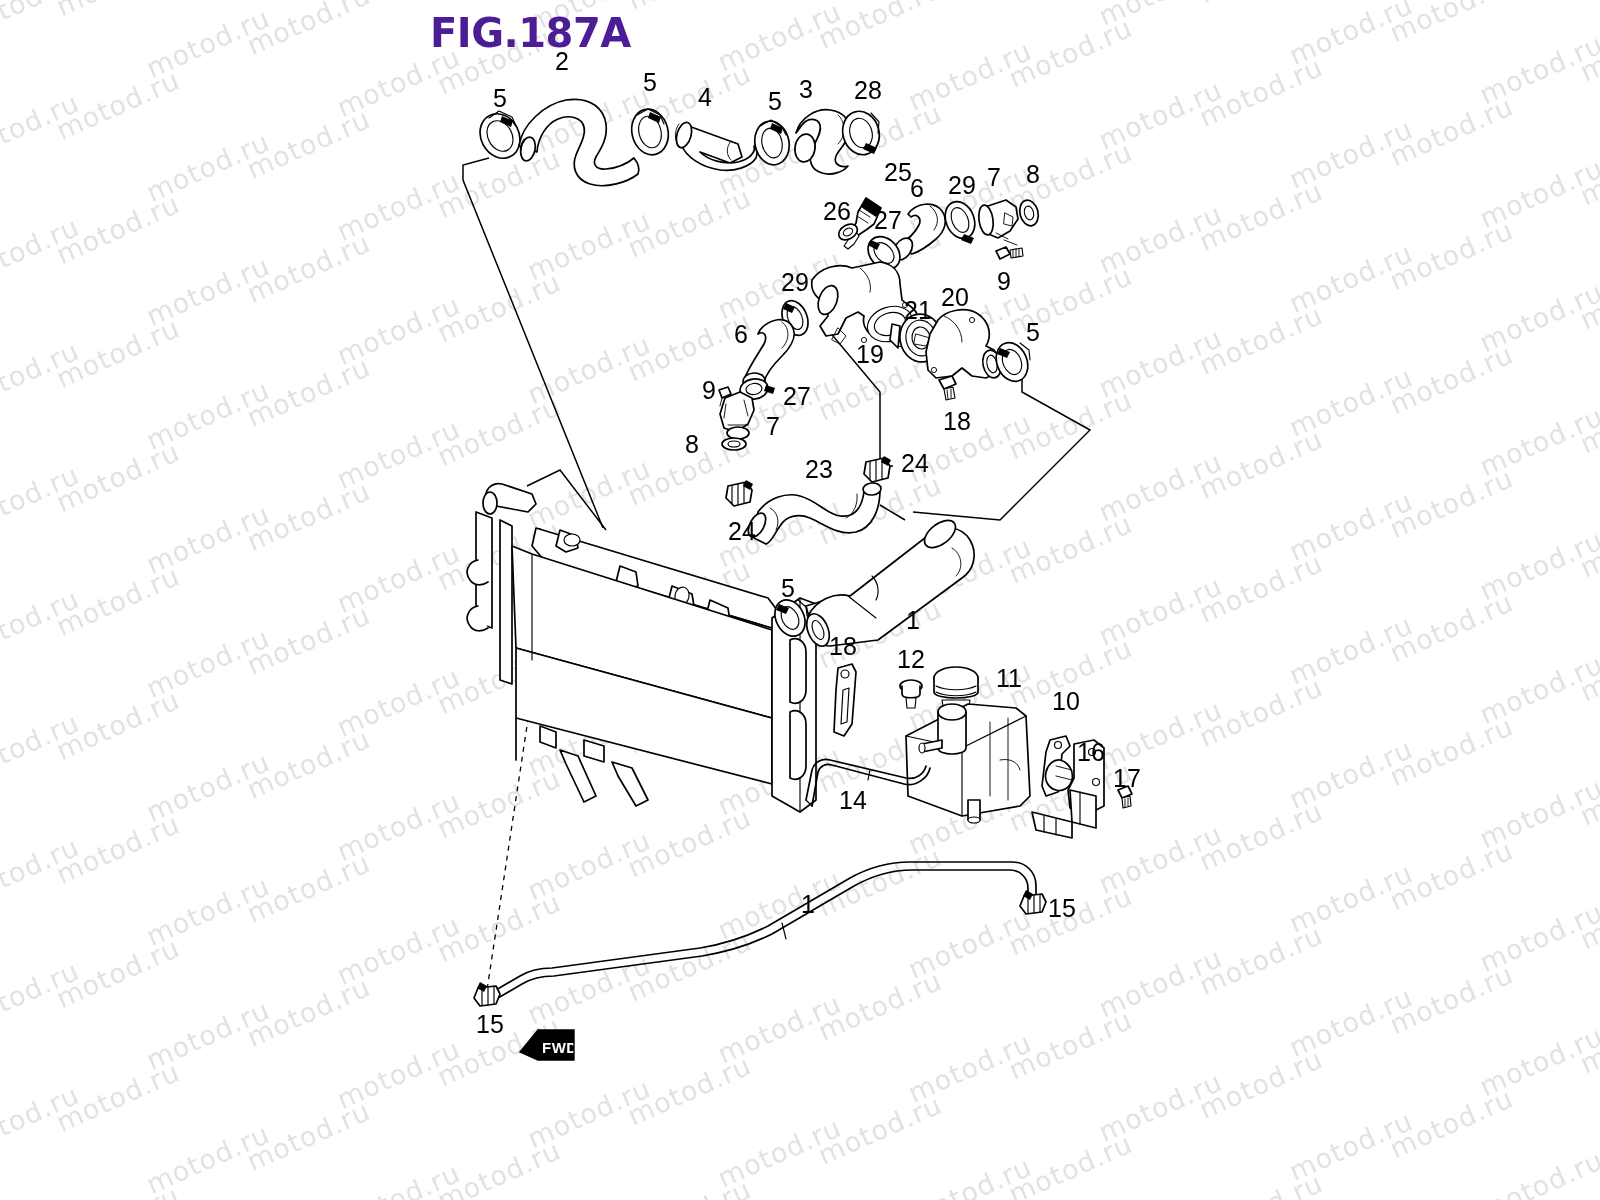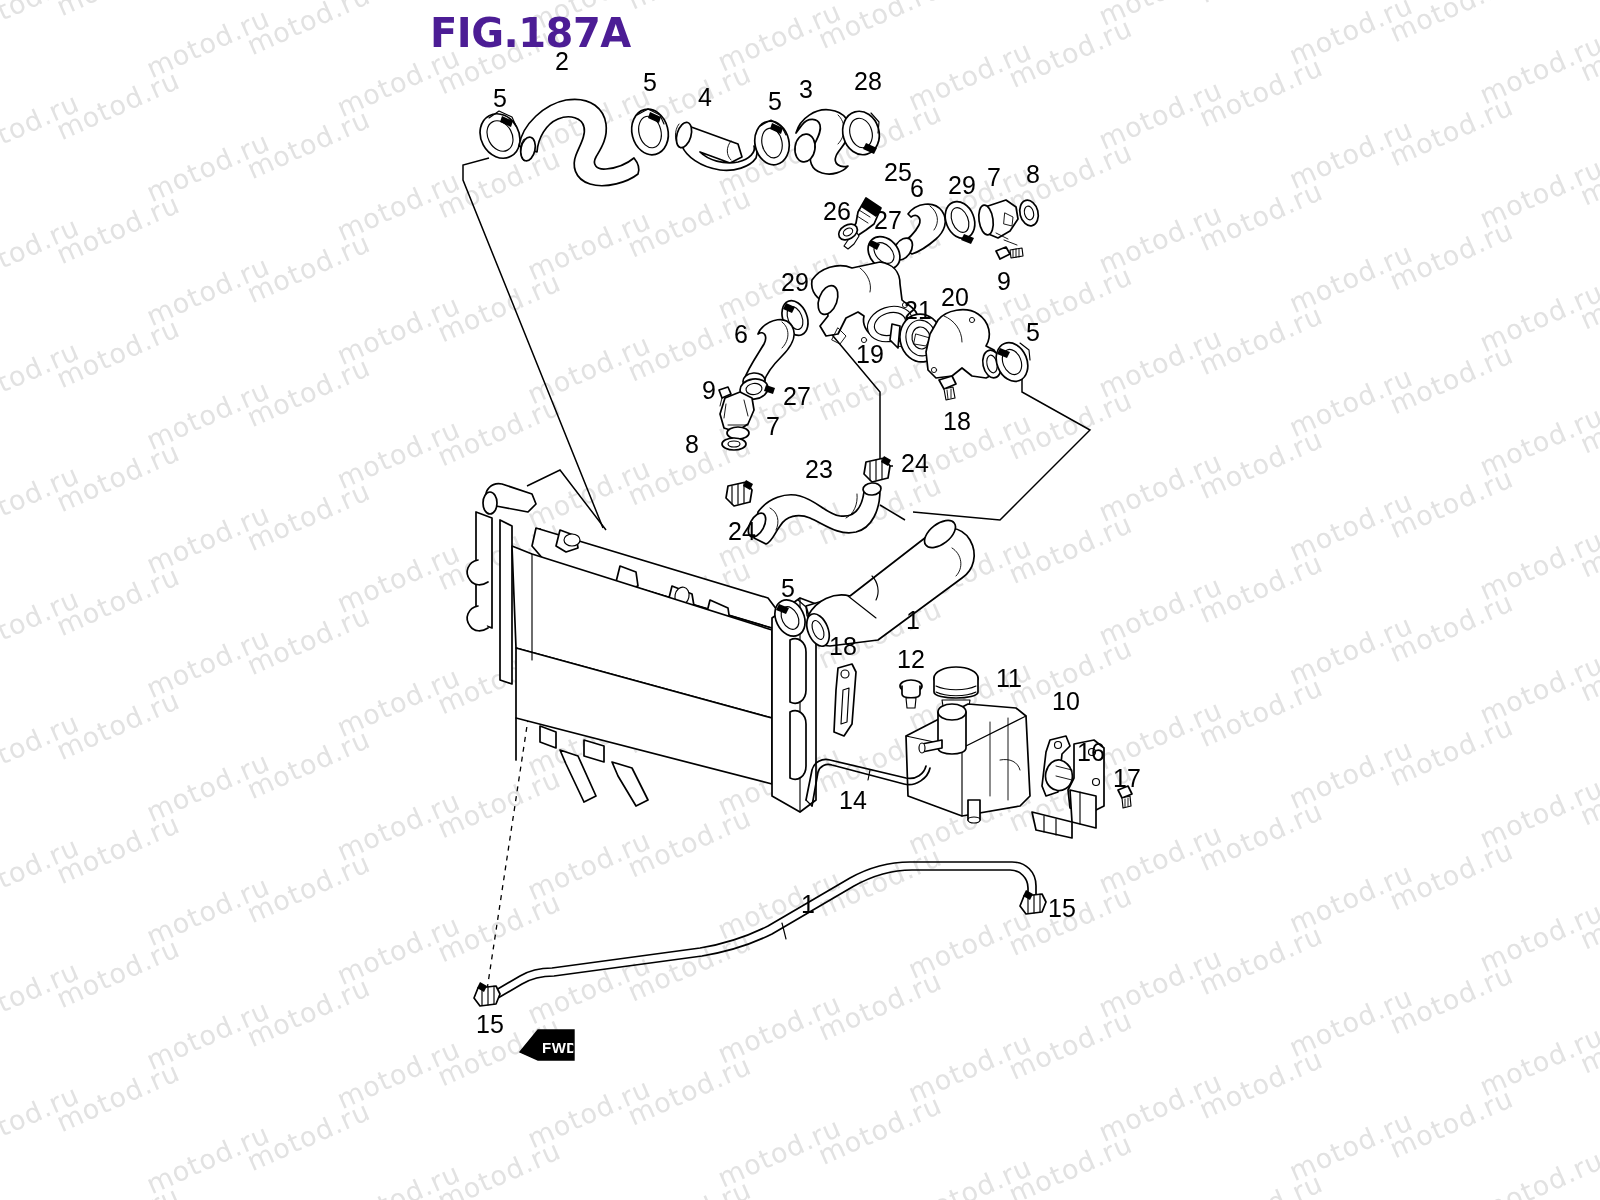--- a/index.html
+++ b/index.html
@@ -513,21 +513,21 @@
   </div>
 
 
   <div id="callout-layer">
       <div class="callout" style="left: 562px; top: 61px;">2</div>
       <div class="callout" style="left: 500px; top: 98px;">5</div>
       <div class="callout" style="left: 650px; top: 82px;">5</div>
       <div class="callout" style="left: 705px; top: 97px;">4</div>
       <div class="callout" style="left: 775px; top: 101px;">5</div>
       <div class="callout" style="left: 806px; top: 89px;">3</div>
-      <div class="callout" style="left: 868px; top: 81px;">28</div>
+      <div class="callout" style="left: 868px; top: 90px;">28</div>
       <div class="callout" style="left: 870px; top: 172px; margin-left: 28px;">25</div>
       <div class="callout" style="left: 837px; top: 211px;">26</div>
       <div class="callout" style="left: 888px; top: 220px;">27</div>
       <div class="callout" style="left: 917px; top: 188px;">6</div>
       <div class="callout" style="left: 962px; top: 185px;">29</div>
       <div class="callout" style="left: 994px; top: 177px;">7</div>
       <div class="callout" style="left: 1033px; top: 174px;">8</div>
       <div class="callout" style="left: 1004px; top: 281px;">9</div>
       <div class="callout" style="left: 795px; top: 282px;">29</div>
       <div class="callout" style="left: 741px; top: 334px;">6</div>

